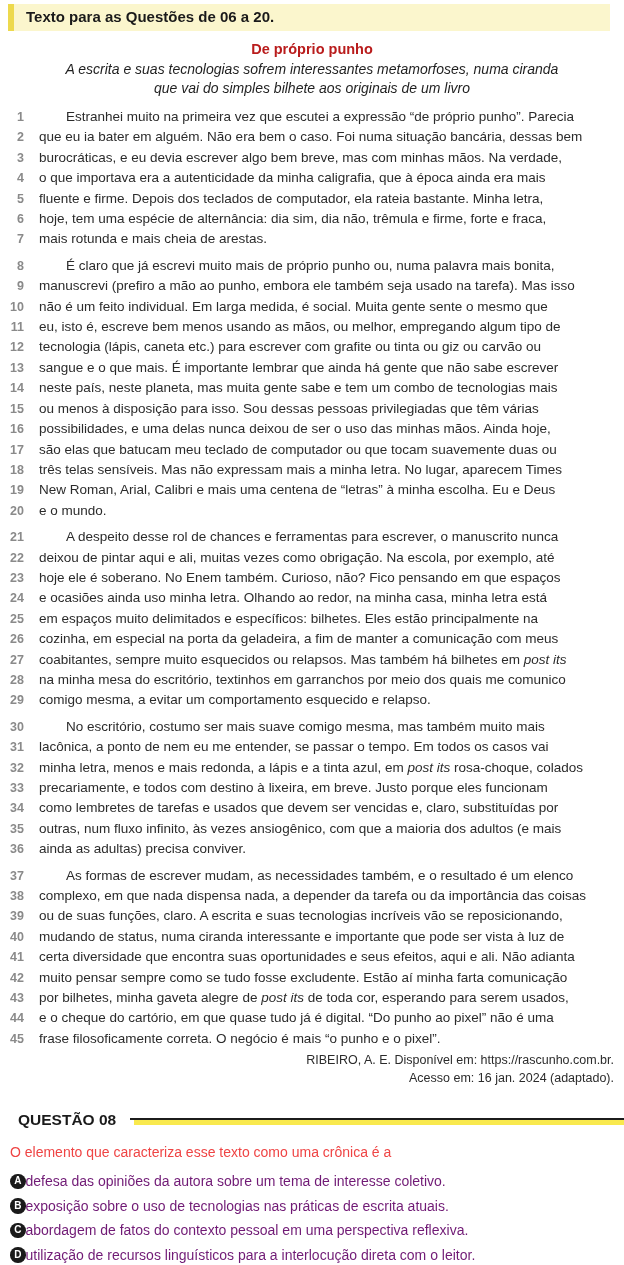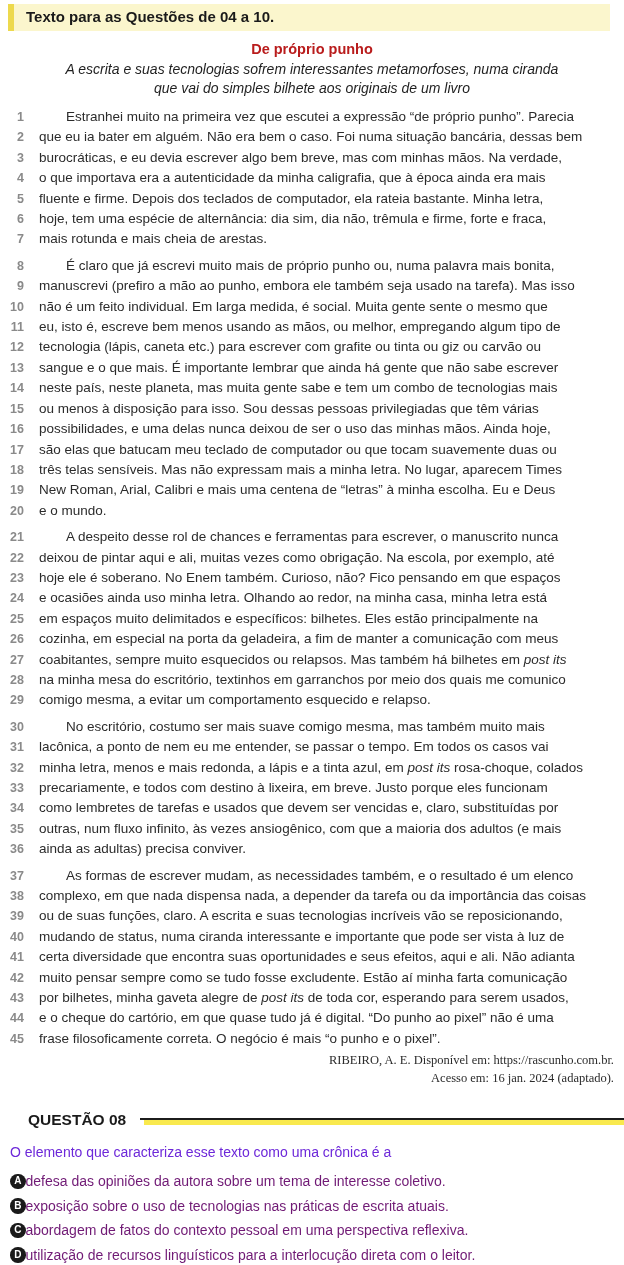--- a/index.html
+++ b/index.html
@@ -68,49 +68,48 @@
   }
   .pstart .ltext { text-indent: 27px; }
 
   
   .attribution {
     text-align: right;
     margin: 3px 10px 0 0;
     font-size: 12.5px;
     color: #2b2b2b;
     line-height: 17.5px;
-    font-family: Liberation Serif, serif;
   }
 
   
   .question-block { margin-top: 16px; }
   .q-header {
     display: flex;
     align-items: center;
-    padding-left: 28px;
+    padding-left: 18px;
     margin-top: 24px;
   }
   .q-number {
     font-weight: bold;
     font-size: 15.5px;
     color: #1a1a1a;
     white-space: nowrap;
   }
   .q-rule {
     flex: 1;
     margin-left: 14px;
     padding-top: 2px;
   }
   .q-rule .rule-black { height: 2.5px; background: #1c1c1c; }
   .q-rule .rule-yellow { height: 5px; background: #f9e94e; margin-left: 4px; }
 
   .q-stem {
     margin: 15px 10px 0 10px;
     font-size: 14px;
-    color: #6d28d9;
+    color: #ef4444;
   }
 
   .options { margin: 13px 10px 0 10px; }
   .option-row {
     display: flex;
     align-items: center;
     margin-top: 8.5px;
   }
   .opt-circle {
     flex: 0 0 15.5px;
@@ -129,21 +128,21 @@
     margin-left: 0;
     font-size: 14px;
     color: #701a75;
     white-space: nowrap;
   }
 </style>
 </head>
 <body>
 
 <div class="header-band">
-  <span class="label">Texto para as Questões de 04 a 10.</span>
+  <span class="label">Texto para as Questões de 06 a 20.</span>
 </div>
 
 <div class="passage-title">De próprio punho</div>
 
 <div class="passage-subtitle">
   <div>A escrita e suas tecnologias sofrem interessantes metamorfoses, numa ciranda</div>
   <div>que vai do simples bilhete aos originais de um livro</div>
 </div>
 
 <div class="passage">

